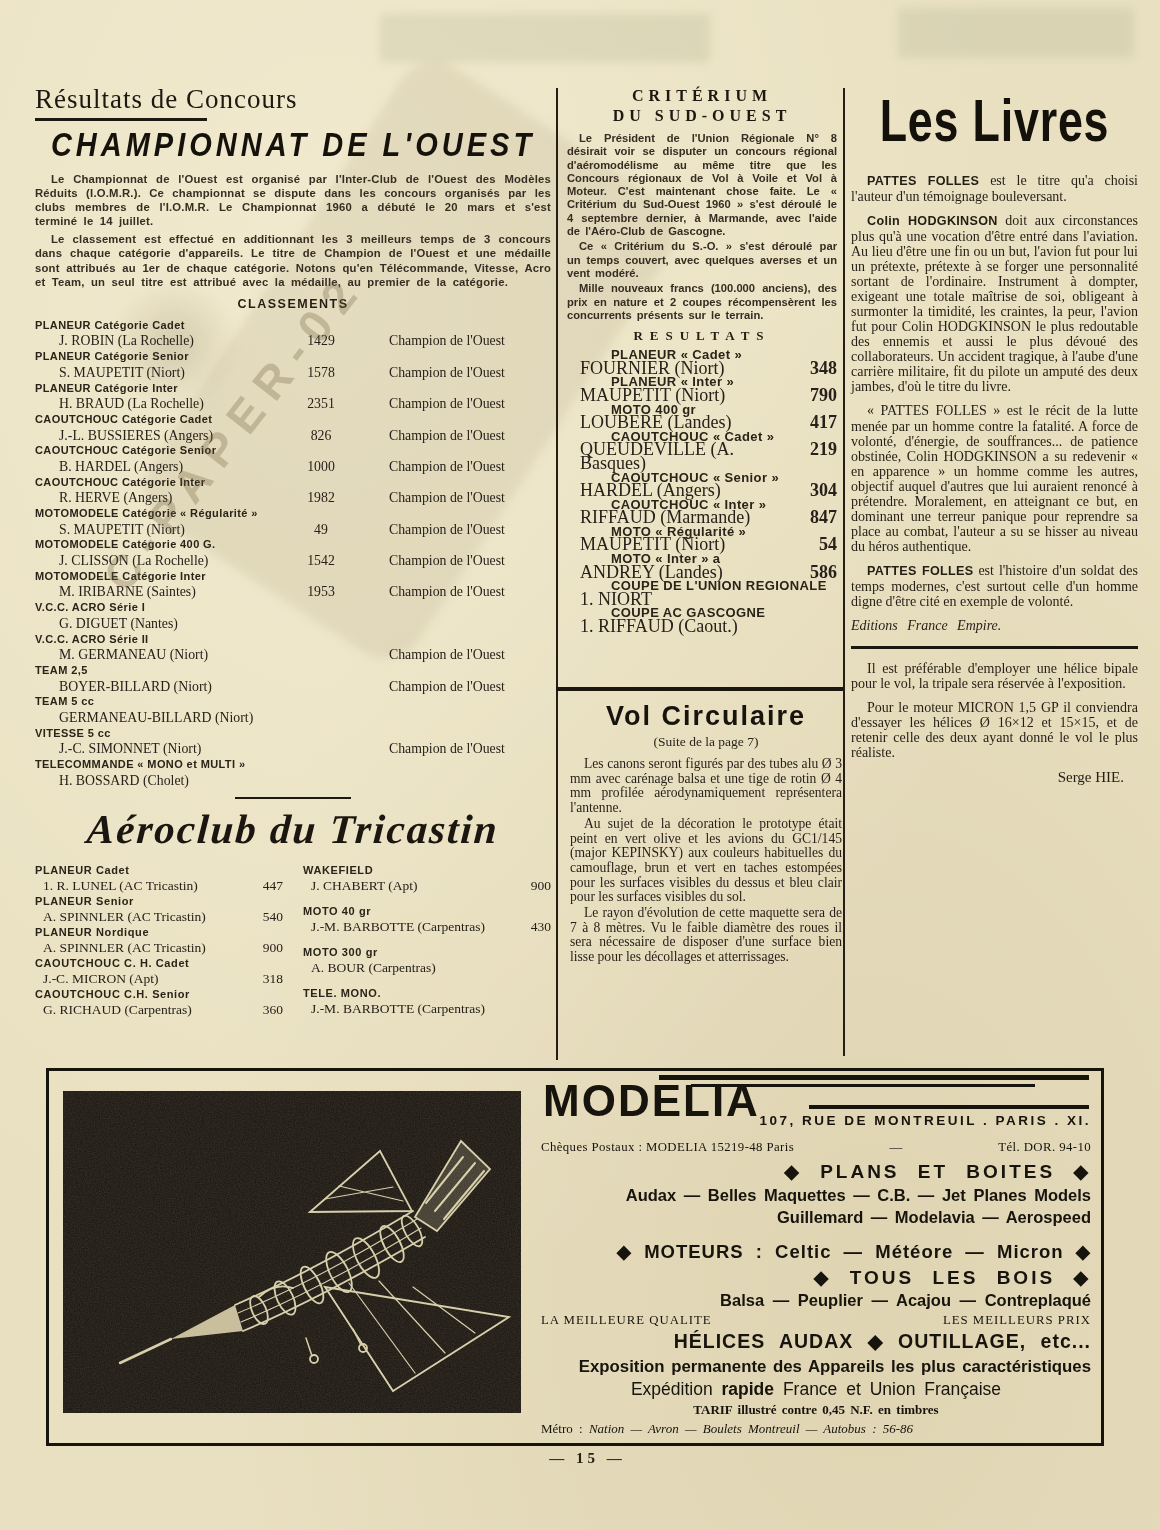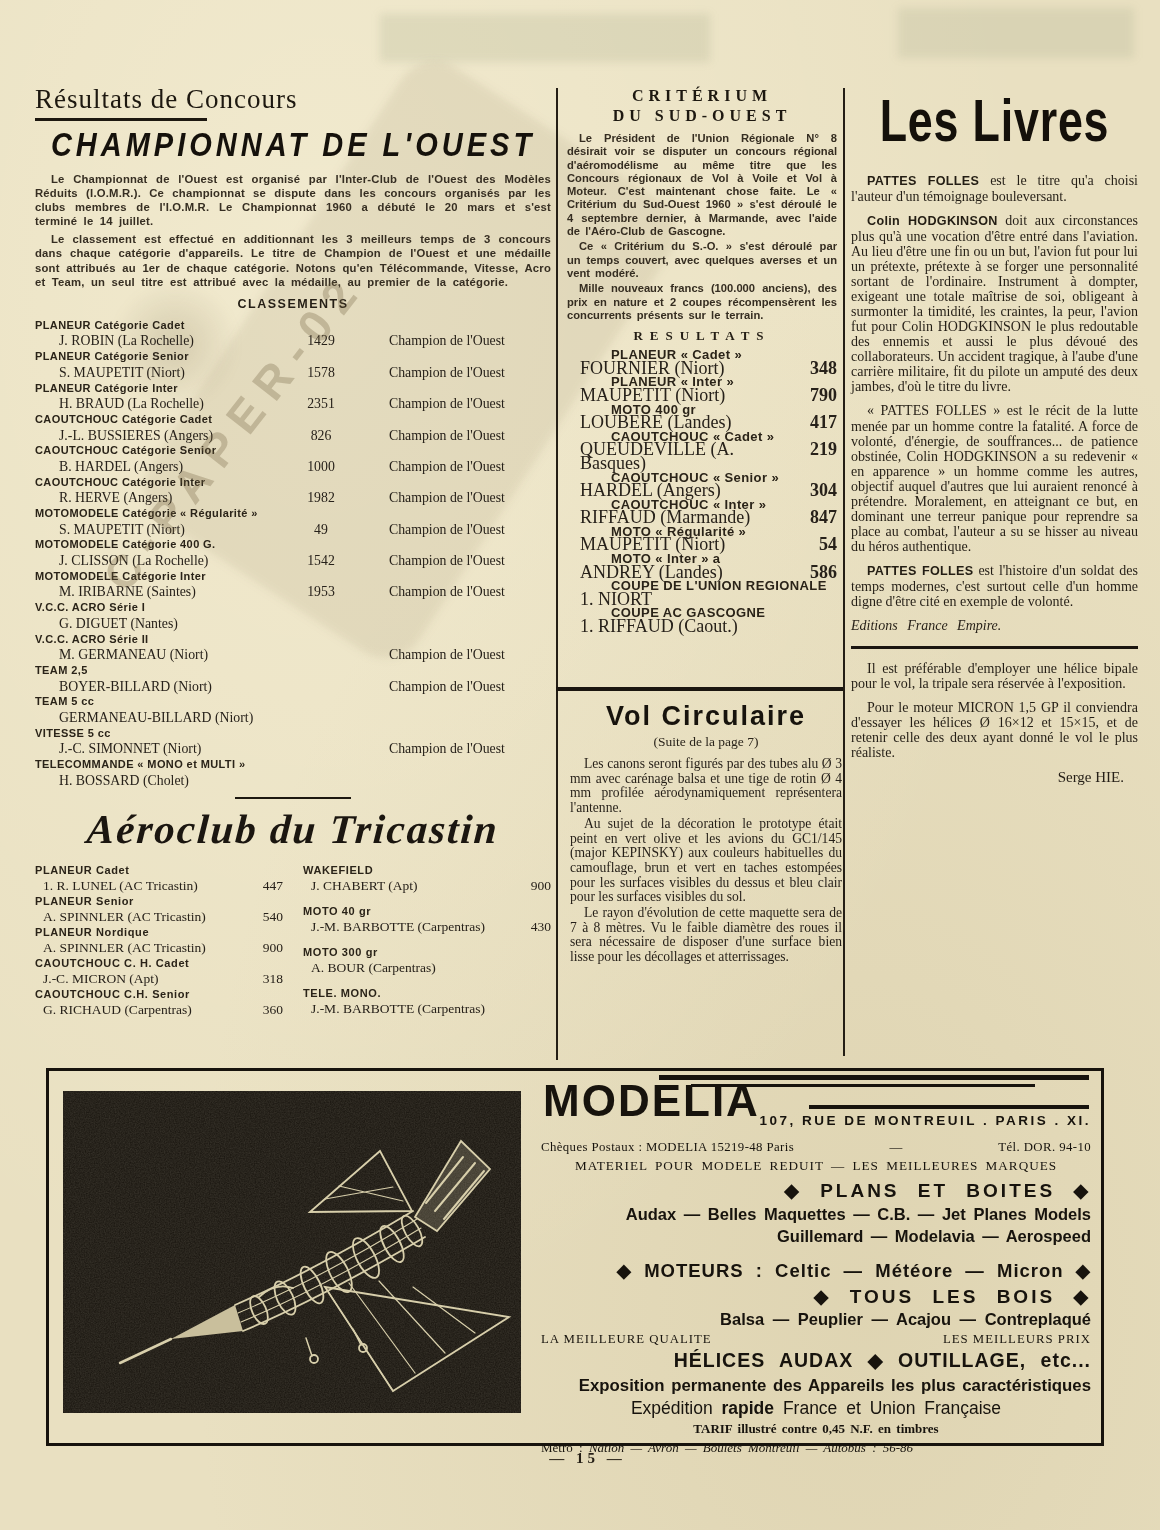--- a/index.html
+++ b/index.html
@@ -569,21 +569,20 @@
         <div class="brand" data-interactable="false">MODELIA</div>
         <div class="speed-c" data-interactable="false"></div>
         <div class="ad-address" data-interactable="false">107, RUE DE MONTREUIL . PARIS . XI.</div>
       </div>
 
       <div class="ad-row" data-interactable="false">
         <span data-interactable="false">Chèques Postaux : MODELIA 15219-48 Paris</span>
         <span data-interactable="false">—</span>
         <span data-interactable="false">Tél. DOR. 94-10</span>
       </div>
-      <div class="ad-materiel" data-interactable="false">MATERIEL POUR MODELE REDUIT — LES MEILLEURES MARQUES</div>
 
       <div class="ad-line ad-plans" data-interactable="false">
         <span class="diamond" data-interactable="false">◆</span>
         <span data-interactable="false">PLANS ET BOITES</span>
         <span class="diamond" data-interactable="false">◆</span>
       </div>
       <div class="ad-line ad-brands" data-interactable="false">Audax — Belles Maquettes — C.B. — Jet Planes Models</div>
       <div class="ad-line ad-brands" data-interactable="false">Guillemard — Modelavia — Aerospeed</div>
       <div class="ad-line ad-moteurs" data-interactable="false">
         <span class="diamond" data-interactable="false">◆</span>

